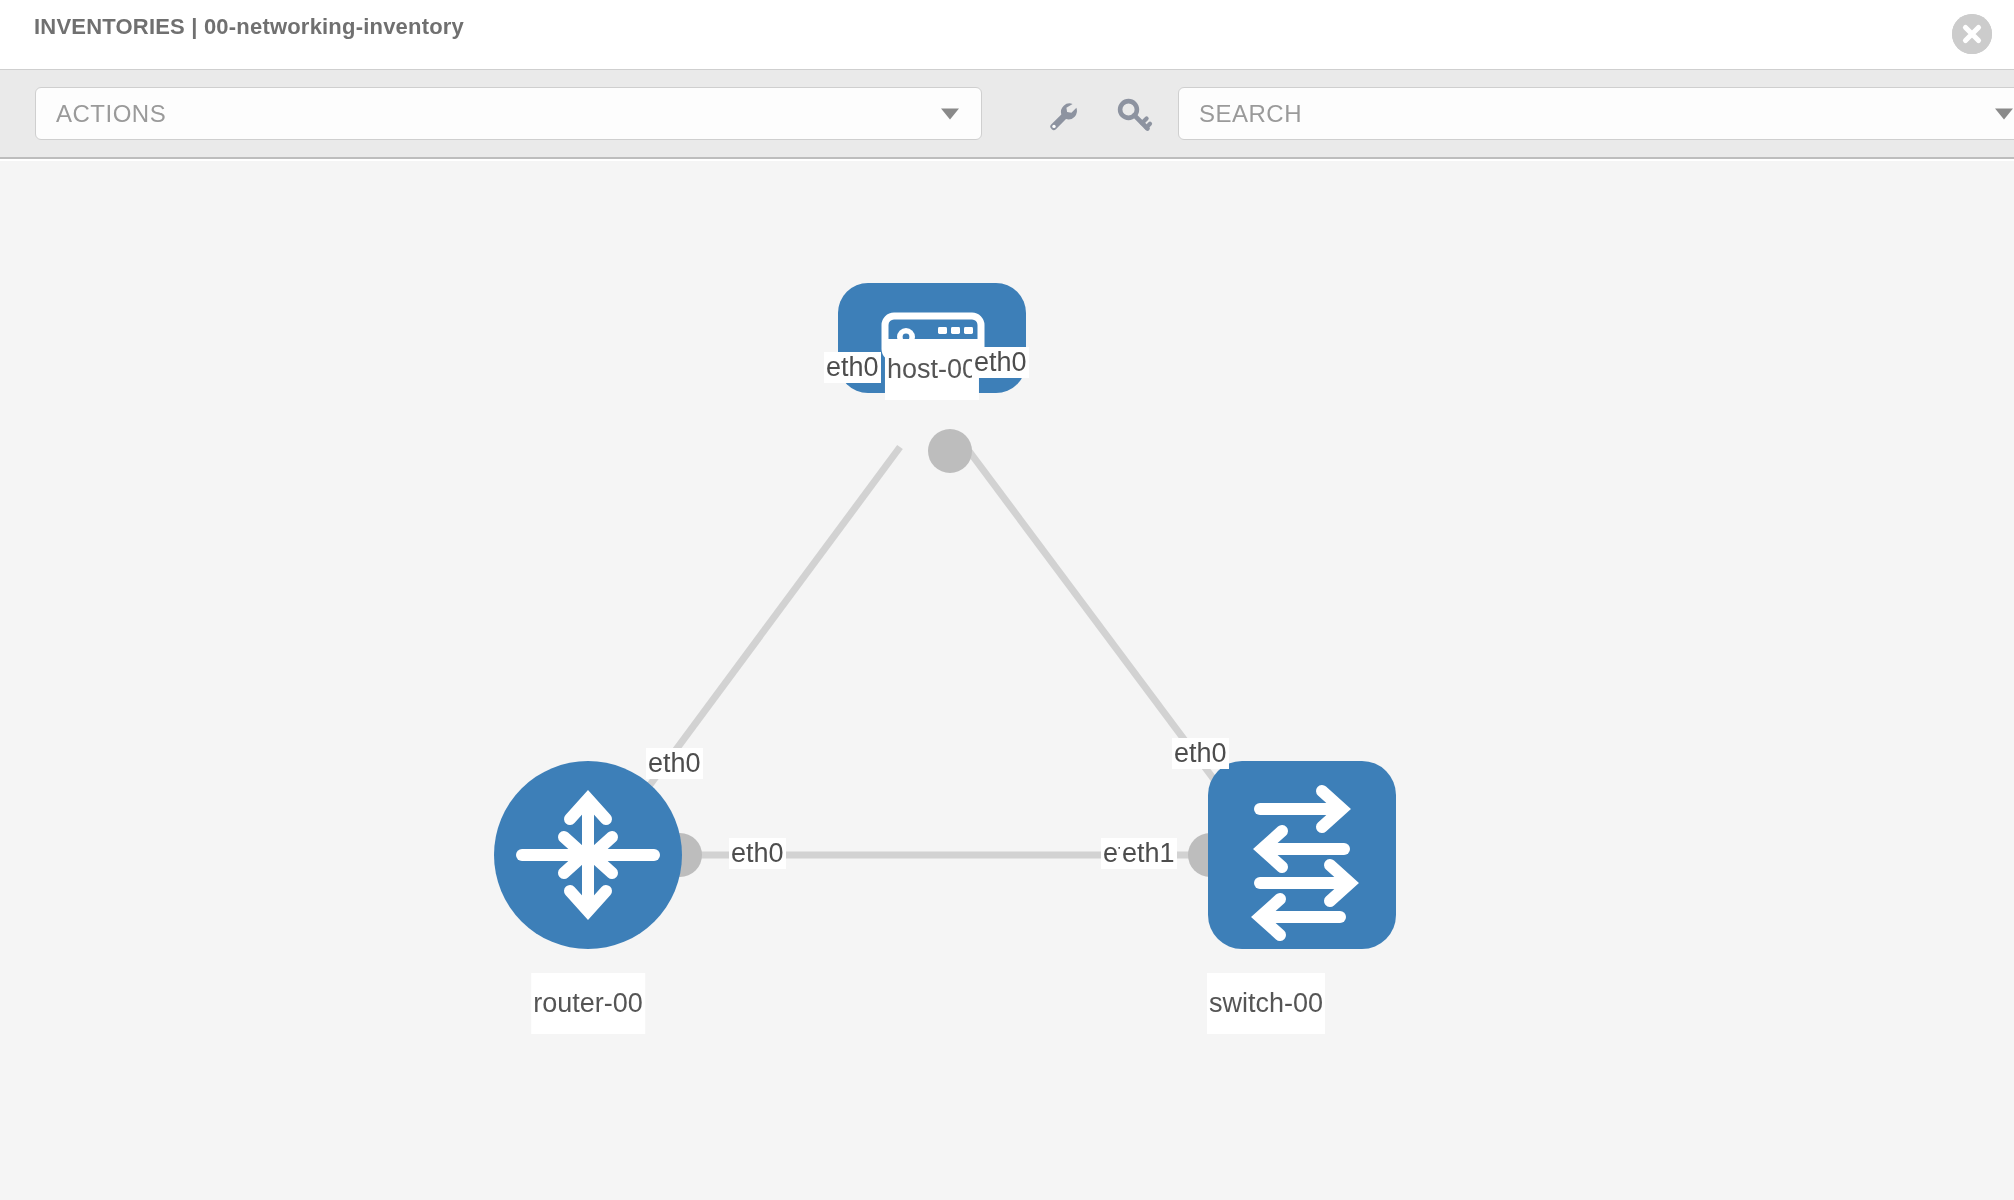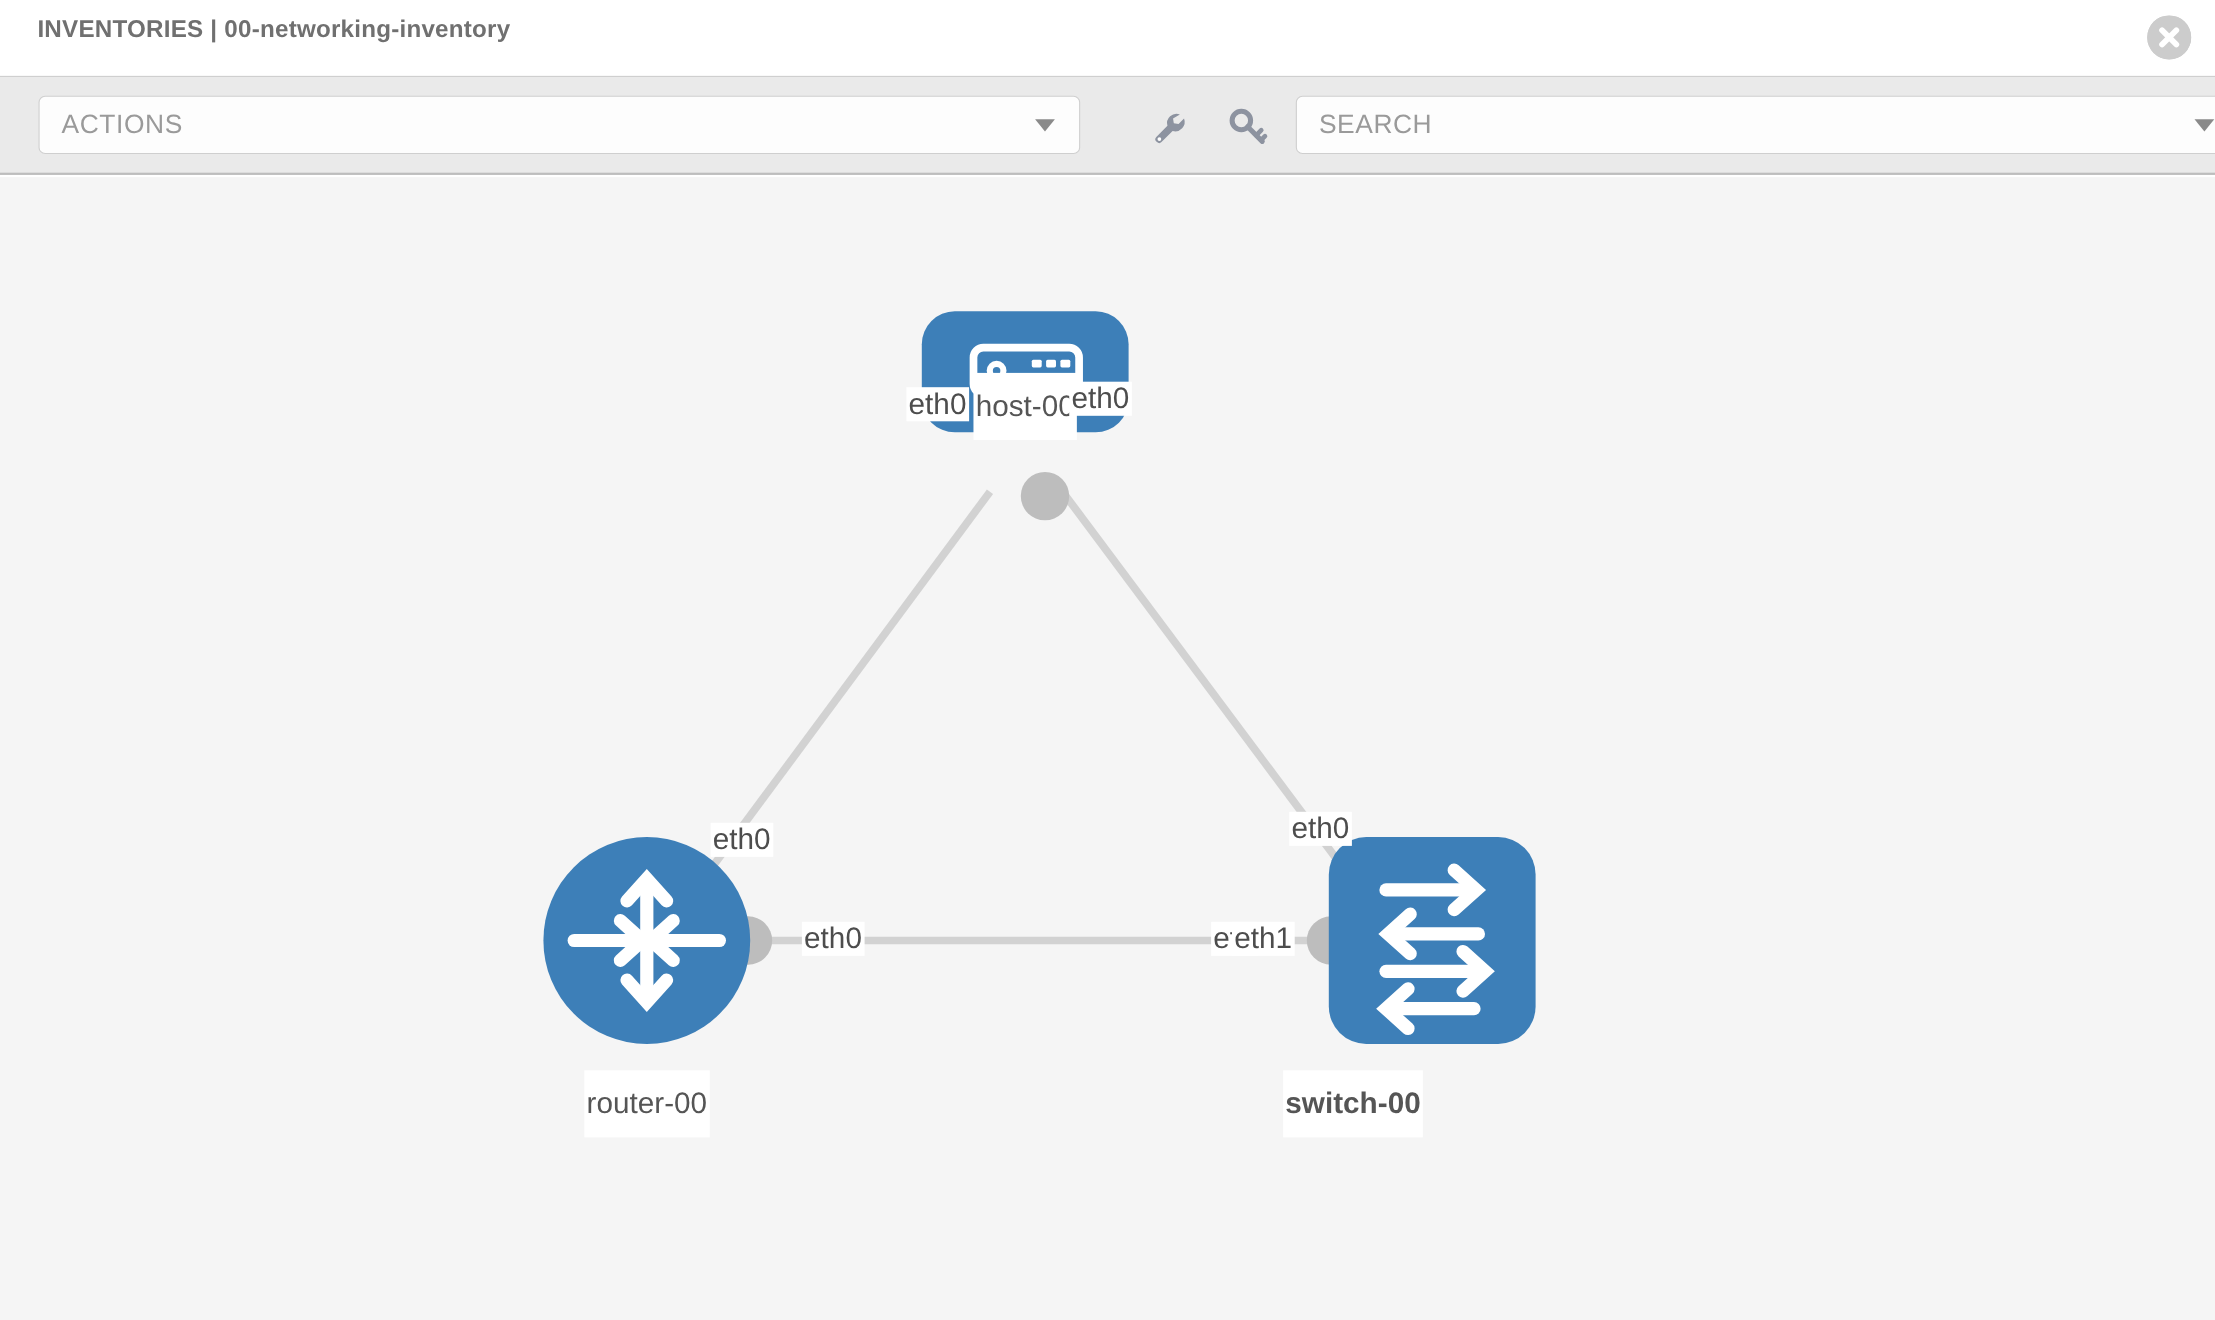--- a/index.html
+++ b/index.html
@@ -235,21 +235,21 @@
           <path d="M1330 704 L1350 722 L1330 740"></path>
 
           <path d="M1340 756 L1262 756"></path>
           <path d="M1280 738 L1260 756 L1280 774"></path>
         </g>
       </g>
     </svg>
 
     <div class="node-label" style="left:932px; top:178px;">host-00</div>
     <div class="node-label" style="left:588px; top:812px;">router-00</div>
-    <div class="node-label" style="left:1230px; top:812px;font-weight:bold;">switch-00</div>
+    <div class="node-label" style="left:1266px; top:812px;">switch-00</div>
 
     <div class="iface-label" style="left:824px; top:191px;">eth0</div>
     <div class="iface-label" style="left:972px; top:186px;">eth0</div>
     <div class="iface-label" style="left:646px; top:587px;">eth0</div>
     <div class="iface-label" style="left:1172px; top:577px;">eth0</div>
     <div class="iface-label" style="left:729px; top:677px;">eth0</div>
     <div class="iface-label" style="left:1101px; top:677px;">eth</div>
     <div class="iface-label" style="left:1120px; top:677px;">eth1</div>
 
 

